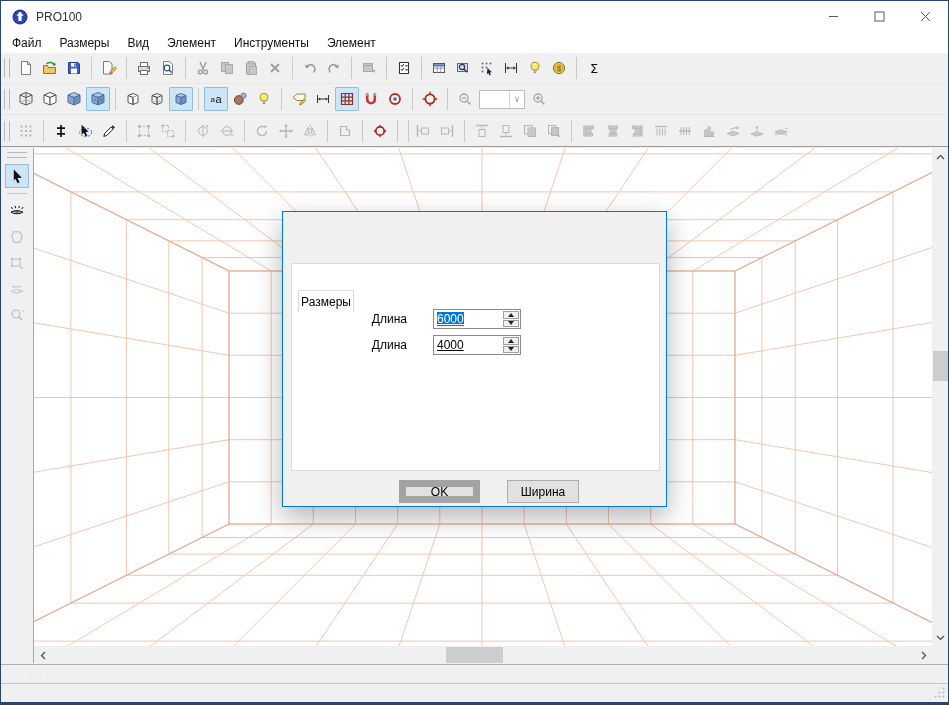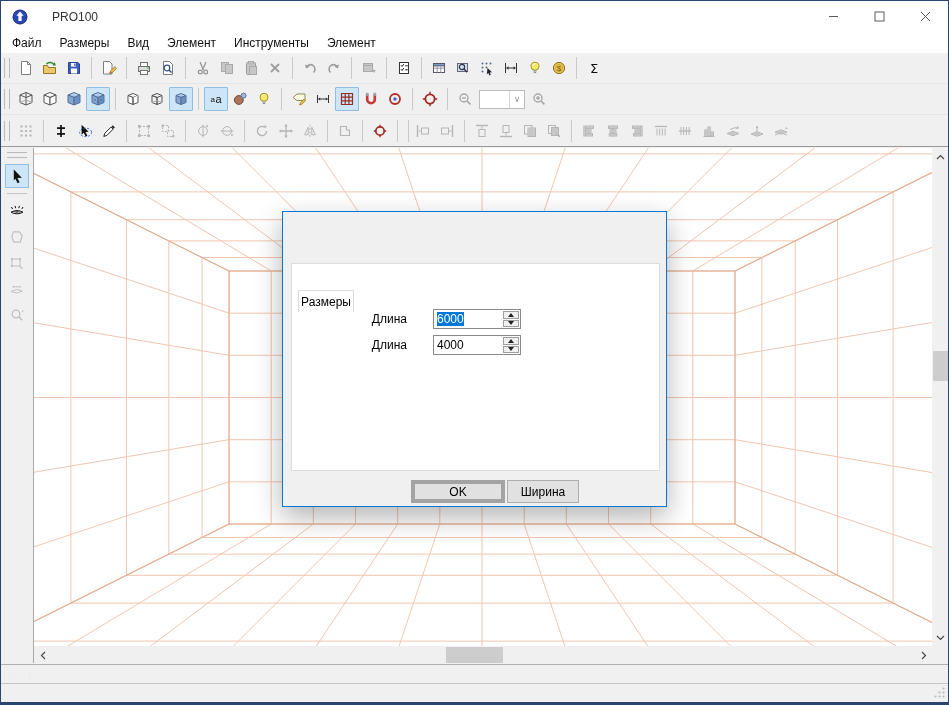--- a/index.html
+++ b/index.html
@@ -6,21 +6,21 @@
   html,body { background:#888; }
   #root {
     position:relative; width:949px; height:705px; overflow:hidden;
     background:#f0f0f0; border:1px solid #29456f;
     font-family:"Liberation Sans", sans-serif; font-size:12px; color:#000;
     -webkit-font-smoothing:antialiased;
   }
   
   .titlebar { position:absolute; left:0; top:0; right:0; height:31px; background:#fff; display:flex; align-items:center; }
   .app-icon { margin-left:11px; width:16px; height:16px; }
-  .title-text { margin-left:24px; color:#333; font-size:12px; }
+  .title-text { margin-left:8px; color:#333; font-size:12px; }
   .winbtns { position:absolute; right:0; top:0; height:31px; display:flex; }
   .winbtn { width:46px; height:31px; display:flex; align-items:center; justify-content:center; }
   
   .menubar { position:absolute; left:0; top:31px; right:0; height:21px; background:#fff; display:flex; align-items:center; padding-left:2px; }
   .menu-item { padding:2px 9px; color:#111; }
   
   .tbdock { position:absolute; left:0; top:52px; right:0; height:94px; background:#f0f0f0; border-bottom:1px solid #9a9a9a; }
   .tbrow { position:absolute; left:0; right:0; height:31px; display:flex; align-items:center; padding-left:3px; }
   .tbrow1 { top:0; border-bottom:1px solid #e6e6e6; }
   .tbrow2 { top:31px; border-bottom:1px solid #e6e6e6; }
@@ -65,28 +65,28 @@
   
   .dialog { position:absolute; left:281px; top:210px; width:385px; height:296px; background:#f0f0f0; border:1px solid #0078d7; box-shadow:0 10px 26px rgba(0,0,0,.3); z-index:50; }
   .dlg-title { position:absolute; left:0; top:0; right:0; height:30px; background:#fff; display:flex; align-items:center; }
   .dlg-title-text { margin-left:11px; font-size:12px; color:#000; }
   .dlg-close { position:absolute; right:6px; top:3px; width:26px; height:24px; display:flex; align-items:center; justify-content:center; }
   .dlg-tab { position:absolute; left:15px; top:30px; width:56px; height:22px; background:#fff; border:1px solid #dcdcdc; border-bottom:none; z-index:2; display:flex; align-items:center; justify-content:center; font-size:12px;margin-top:48px; }
   .dlg-panel { position:absolute; left:8px; top:51px; width:369px; height:208px; background:#fff; border:1px solid #dcdcdc; }
   .frow { position:absolute; left:0; right:0; height:20px; display:flex; align-items:center; }
   .flabel { position:absolute; right:252px; text-align:right; color:#000; }
   .finput { position:absolute; left:141px; width:88px; height:20px; background:#fff; border:1px solid #8a8a8a; display:flex; align-items:center; padding-left:3px; font-size:12px; }
-  .finput .val { line-height:14px; }
+  .finput .val { line-height:14px;text-decoration:underline; }
   .finput .val.sel { background:#0078d7; color:#fff; }
   .spin { position:absolute; right:1px; top:1px; width:16px; height:16px; display:flex; flex-direction:column; justify-content:space-between; }
   .spb { height:7.5px; background:#f0f0f0; border:1px solid #9e9e9e; display:flex; align-items:center; justify-content:center; }
   .tri-up { width:0; height:0; border-left:3px solid transparent; border-right:3px solid transparent; border-bottom:4px solid #222; }
   .tri-dn { width:0; height:0; border-left:3px solid transparent; border-right:3px solid transparent; border-top:4px solid #222; }
   .dlg-btn { position:absolute; top:268px; height:23px; background:#e1e1e1; display:flex; align-items:center; justify-content:center; font-size:12px; }
-  .btn-ok { left:128px; width:94px; border:4px solid #a3a3a3; }
+  .btn-ok { left:116px; width:81px; border:7px solid #a3a3a3; }
   .btn-cancel { left:224px; width:72px; border:1px solid #adadad; }
 </style>
 </head>
 <body>
 
 <div id="root">
 
   <div class="titlebar">
     <span class="app-icon">
       <svg width="16" height="16" viewBox="0 0 16 16">

